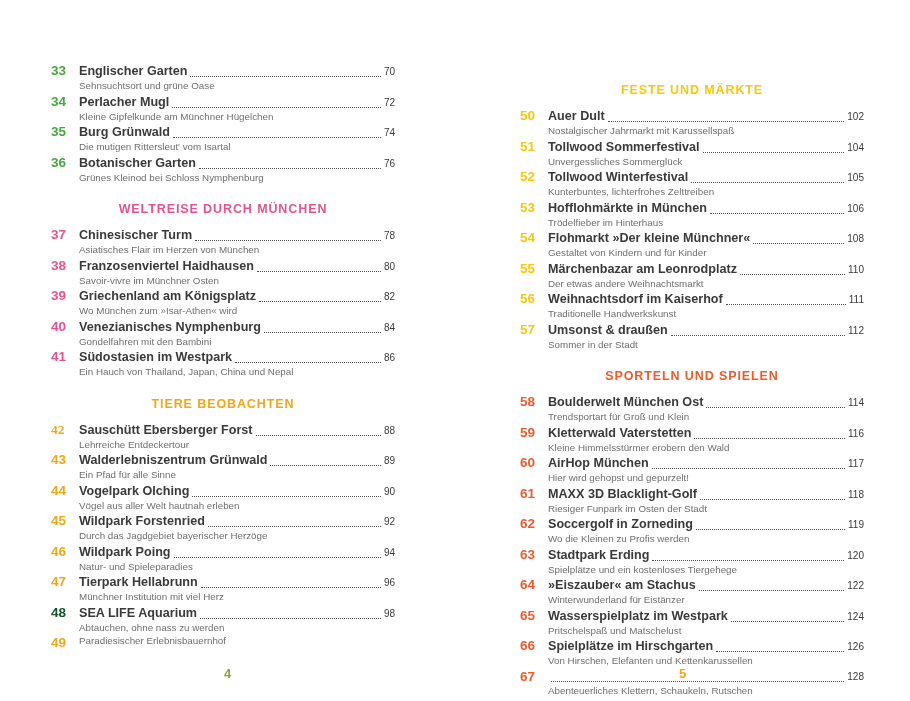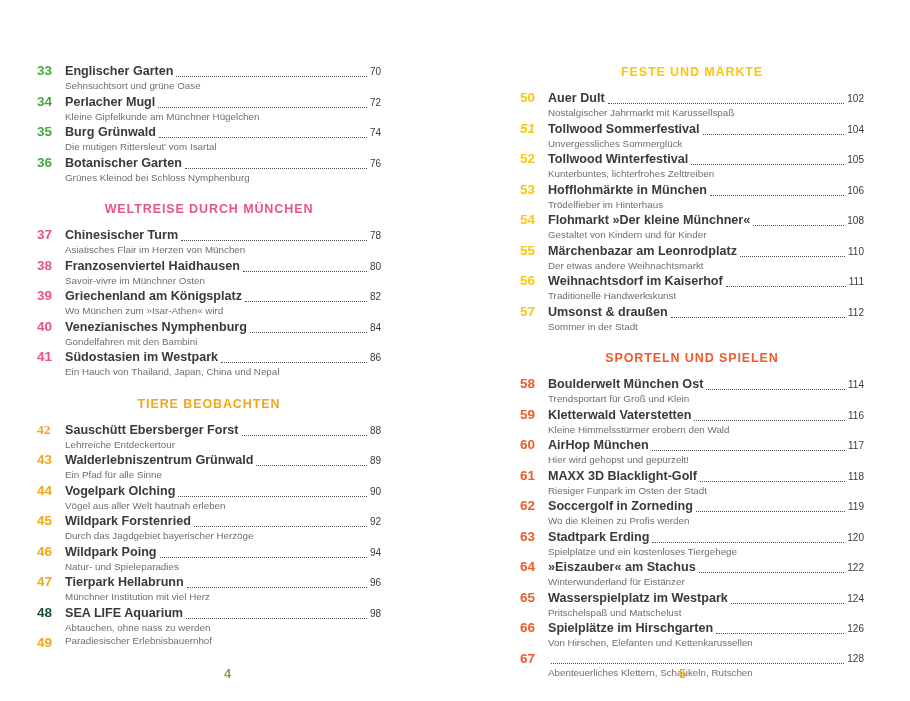--- a/index.html
+++ b/index.html
@@ -10,32 +10,32 @@
     color: #3d3d3d;
     overflow: hidden;
   }
   .spread {
     position: relative;
     width: 910px; height: 701px;
     background: #ffffff;
     display: flex;
   }
   .page { position: relative; width: 455px; height: 701px; }
-  .column { position: absolute; top: 63px; left: 37px; width: 344px; }
+  .column { position: absolute; top: 63px; left: 51px; width: 344px; }
   .page.right .column { left: 65px; }
 
   .section-heading {
     text-align: center;
     font-weight: bold;
     font-size: 12.5px;
     line-height: 17px;
     letter-spacing: 0.9px;
     margin: 17px 0 9px 0;
   }
-  .section:first-child .section-heading { margin-top: 1px; }
+  .section:first-child .section-heading { margin-top: 19px; }
 
   .entry {
     display: grid;
     grid-template-columns: 28px 1fr;
     margin-bottom: 1px;
   }
   .num {
     grid-column: 1;
     font-weight: bold;
     font-size: 13.5px;
@@ -252,21 +252,21 @@
           <div class="entry">
             <span class="num" style="color: rgb(251, 198, 11);">50</span>
             <div class="title-row">
               <span class="title">Auer Dult</span>
               <span class="leader"></span>
               <span class="pagenum">102</span>
             </div>
             <div class="subtitle">Nostalgischer Jahrmarkt mit Karussellspaß</div>
           </div>
           <div class="entry">
-            <span class="num" style="color: rgb(251, 198, 11); font-style: italic;">51</span>
+            <span class="num" style="color: rgb(251, 198, 11);">51</span>
             <div class="title-row">
               <span class="title">Tollwood Sommerfestival</span>
               <span class="leader"></span>
               <span class="pagenum">104</span>
             </div>
             <div class="subtitle">Unvergessliches Sommerglück</div>
           </div>
           <div class="entry">
             <span class="num" style="color: rgb(251, 198, 11);">52</span>
             <div class="title-row">

